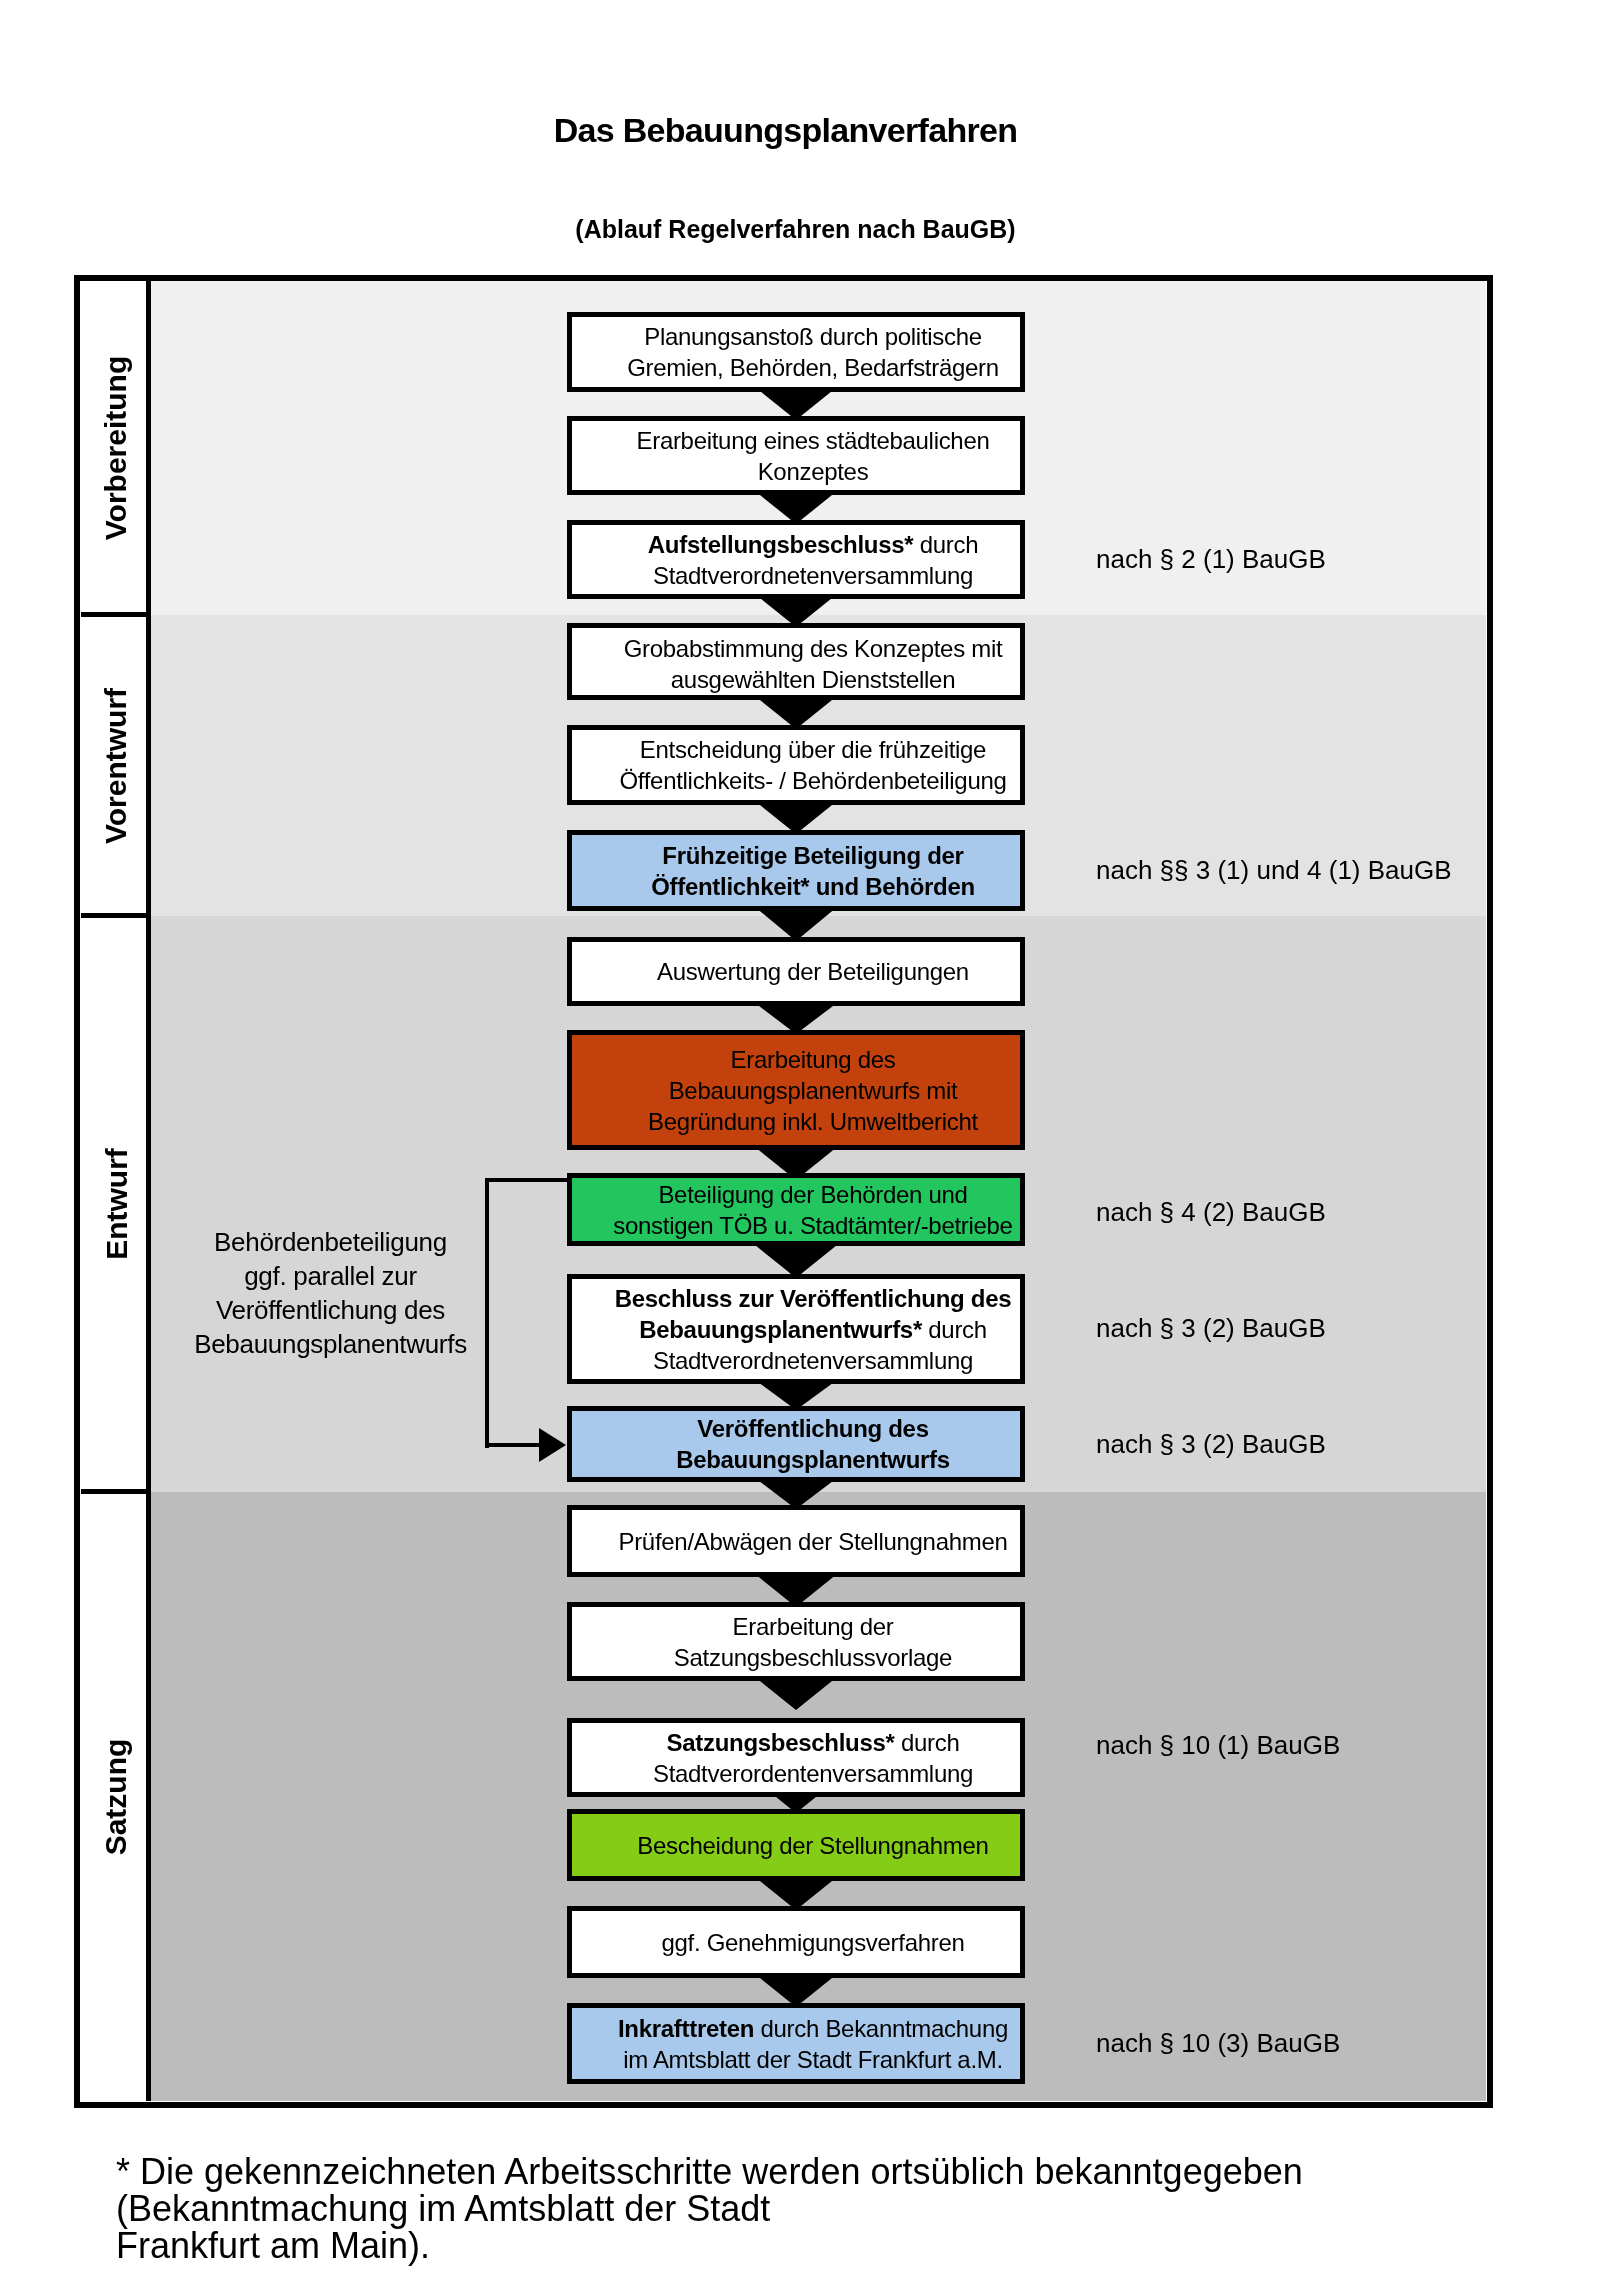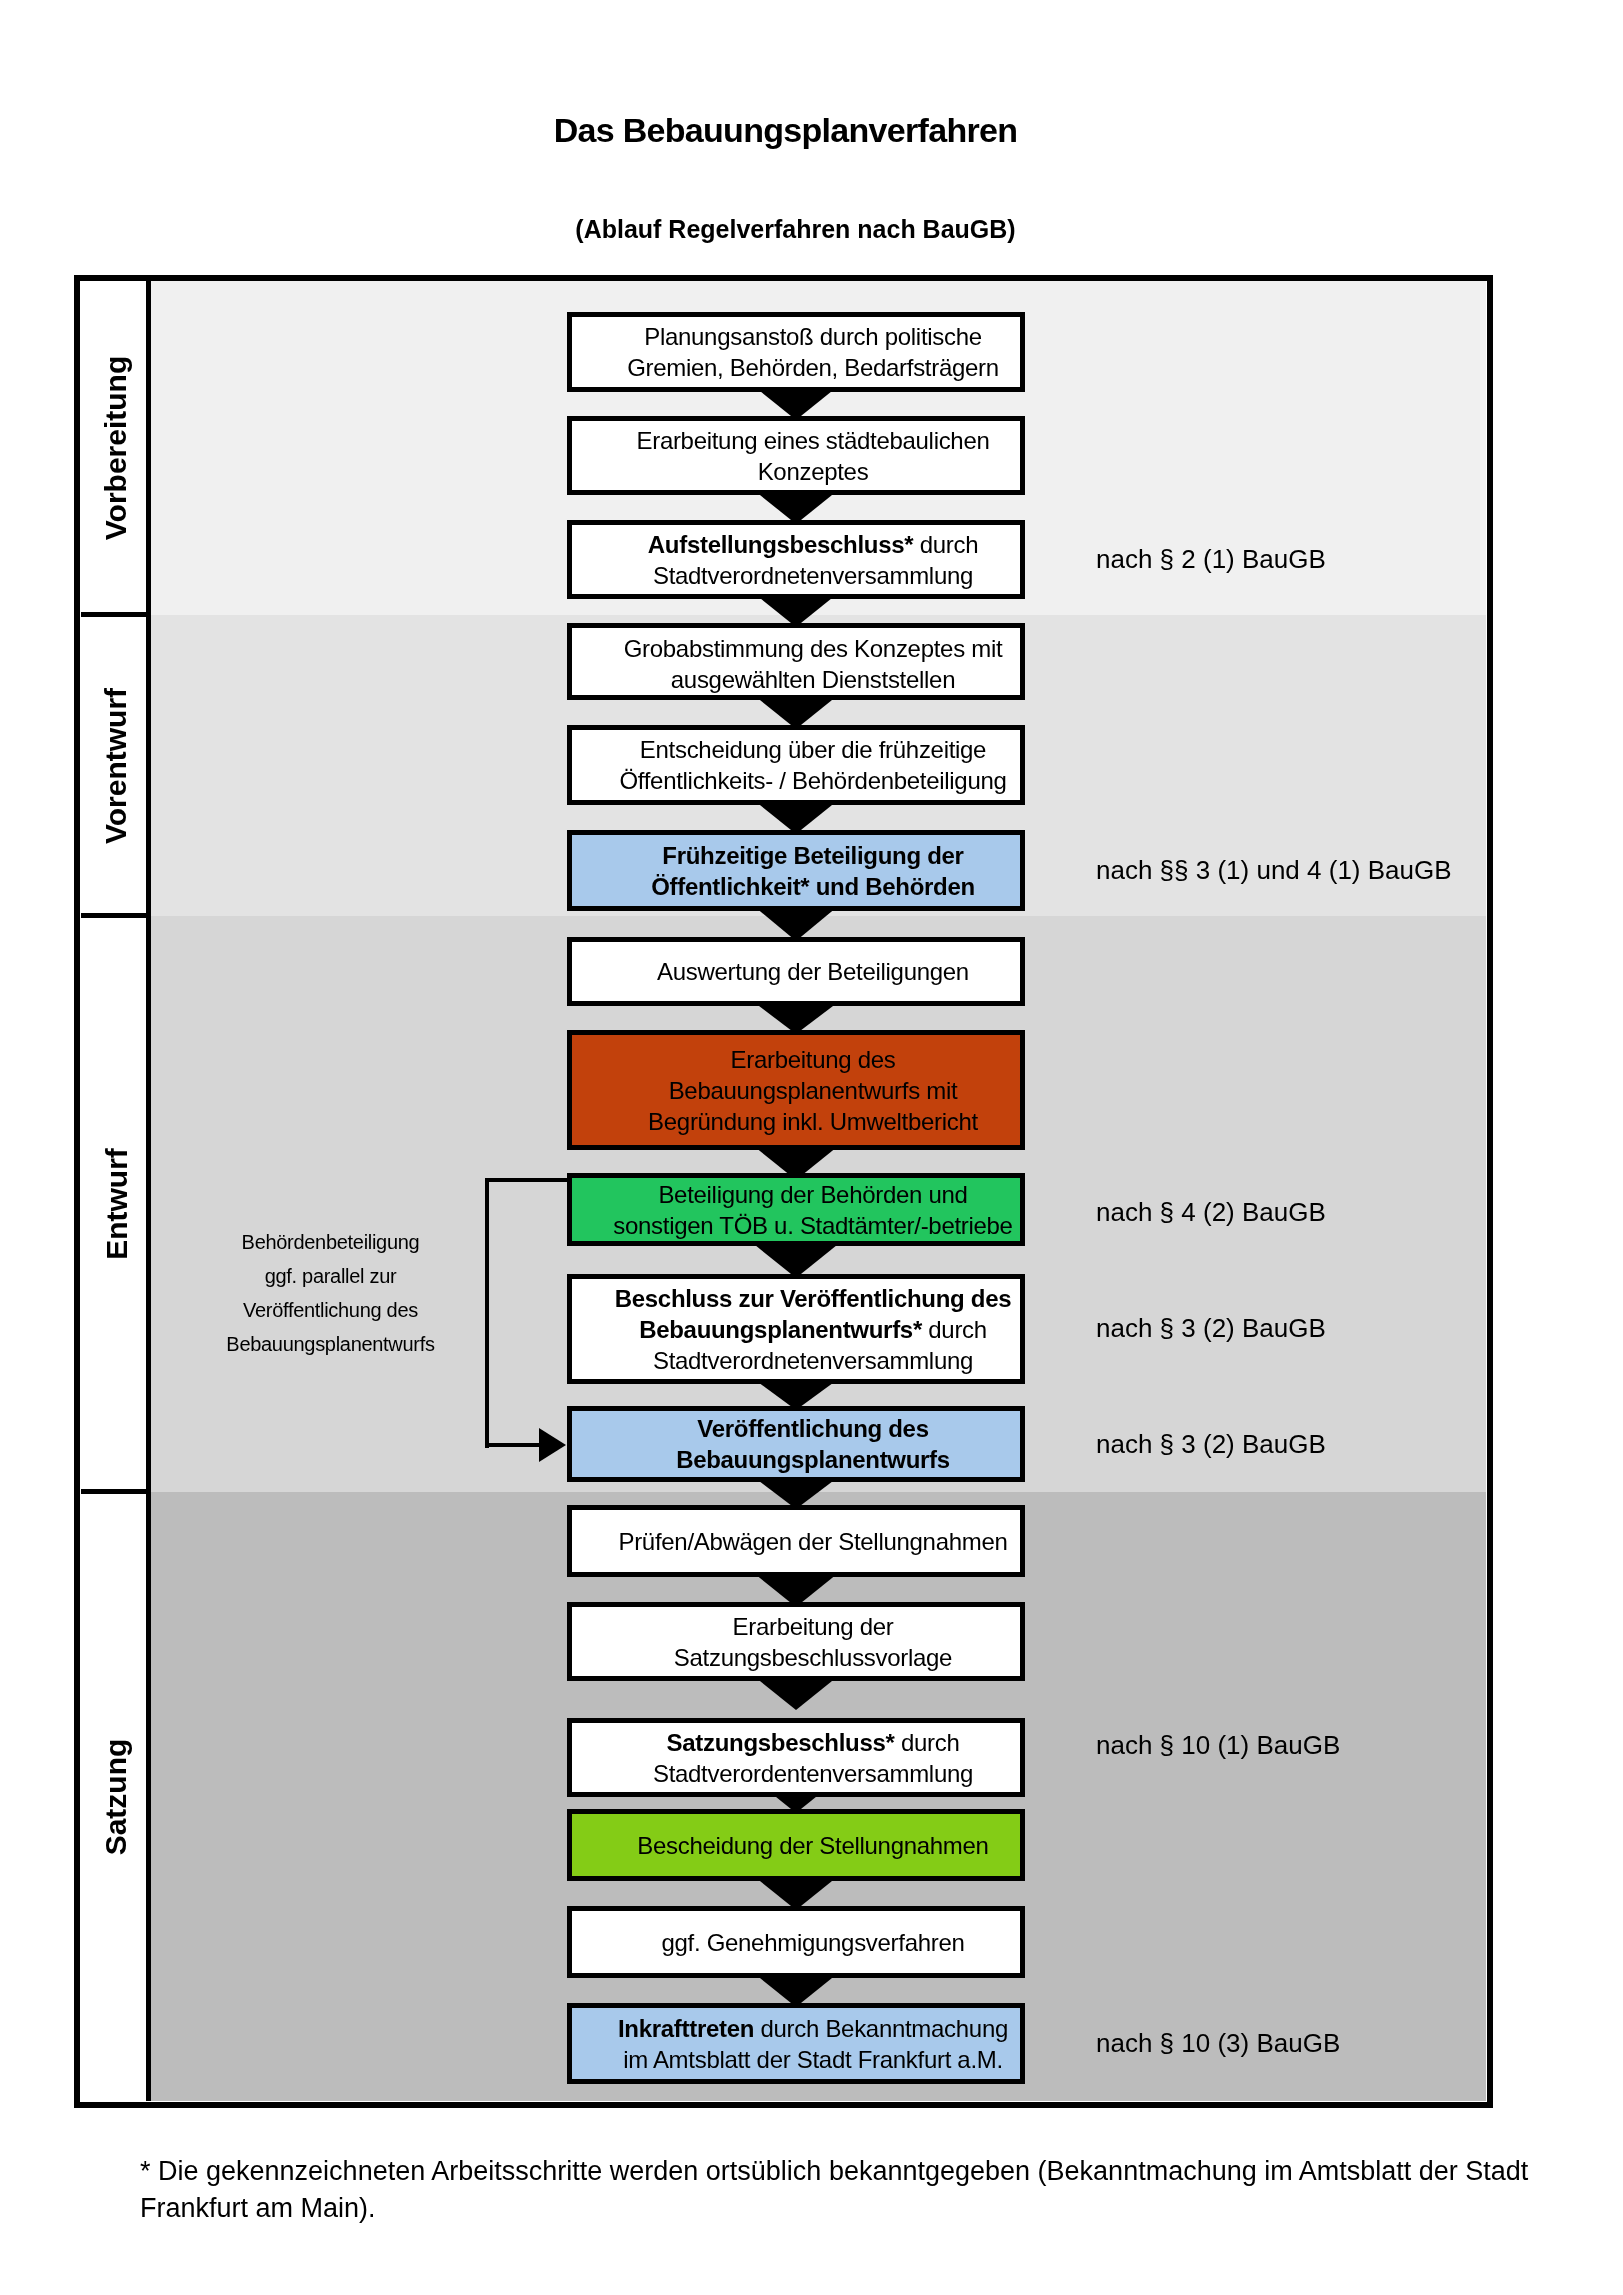--- a/index.html
+++ b/index.html
@@ -43,29 +43,29 @@
     position:absolute;left:755px;width:0;height:0;z-index:3;
     border-left:41px solid transparent;border-right:41px solid transparent;
   }
   .legal-ref{
     position:absolute;left:1096px;width:393px;font-size:26px;line-height:33px;
     white-space:nowrap;z-index:4;
   }
   .side-note{
     position:absolute;left:183px;top:1225px;width:295px;text-align:center;z-index:3;
   }
-  .side-note .note-line{font-size:20px;line-height:34px;letter-spacing:-0.3px;white-space:nowrap;}
+  .side-note .note-line{font-size:26px;line-height:34px;letter-spacing:-0.3px;white-space:nowrap;}
   .bracket{position:absolute;background:#000;z-index:3;}
   .bracket-arrowhead{
     position:absolute;left:539px;top:1428px;width:0;height:0;z-index:3;
     border-top:17px solid transparent;border-bottom:17px solid transparent;
     border-left:27.5px solid #000;
   }
   .footnote{
-    position:absolute;left:140px;top:2153px;width:1401px;font-size:27px;line-height:37px;z-index:1;
+    position:absolute;left:116px;top:2153px;width:1401px;font-size:36px;line-height:37px;z-index:1;
   }
 </style>
 </head>
 <body>
 
 <div class="page-title">Das Bebauungsplanverfahren</div>
 <div class="page-subtitle">(Ablauf Regelverfahren nach BauGB)</div>
 
 <div class="frame"></div>
 

